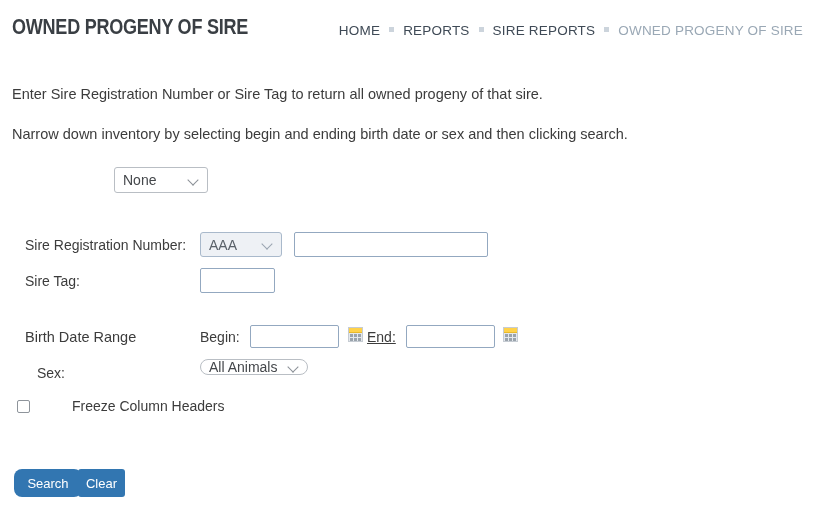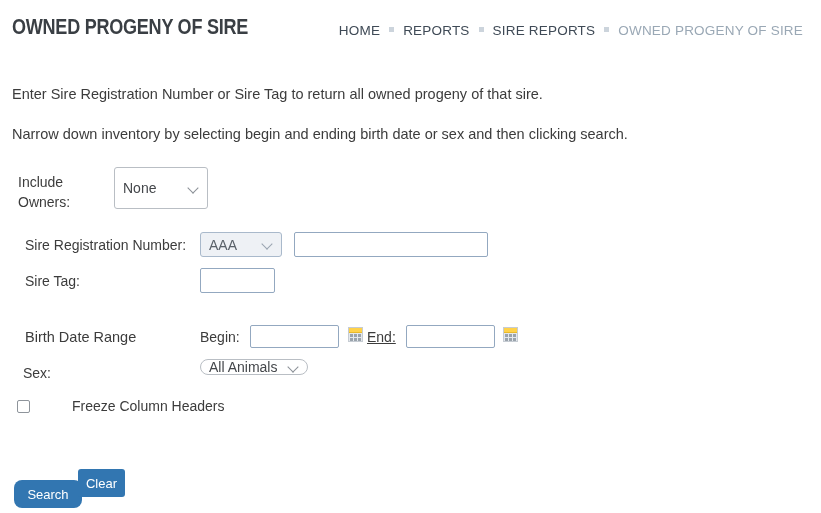--- a/index.html
+++ b/index.html
@@ -133,21 +133,21 @@
     height: 7px;
     border-left: 1.4px solid #8b9097;
     border-bottom: 1.4px solid #8b9097;
     transform: rotate(-45deg);
   }
 
   #sel-include {
     left: 114px;
     top: 167px;
     width: 94px;
-    height: 42px;
+    height: 26px;
     gap: 12px;
   }
   #sel-assoc {
     left: 200px;
     top: 232px;
     width: 82px;
     height: 25px;
     background: #eef1f5;
     border: 1px solid #a9b9cb;
     color: #5a6169;
@@ -198,21 +198,21 @@
     top: 325px;
     width: 89px;
     height: 23px;
   }
 
   .lbl-regnum { left: 25px; top: 237px; }
   .lbl-siretag { left: 25px; top: 273px; }
   .lbl-bdr { left: 25px; top: 329px; font-size: 14.5px; }
   .lbl-begin { left: 200px; top: 329px; }
   .lbl-end { left: 367px; top: 329px; text-decoration: underline; }
-  .lbl-sex { left: 23px; top: 365px; }
+  .lbl-sex { left: 37px; top: 365px; }
 
   
   .cal-icon {
     position: absolute;
     width: 15px;
     height: 15px;
     box-sizing: border-box;
     background: #e4e8ed;
     border: 1px solid #c6ccd3;
     cursor: pointer;
@@ -274,21 +274,21 @@
     font-size: 13px;
     font-family: "Liberation Sans", sans-serif;
     cursor: pointer;
     height: 28px;
     display: flex;
     align-items: center;
     justify-content: center;
   }
   #btn-search {
     left: 14px;
-    top: 480px;
+    top: 469px;
     width: 68px;
     border-radius: 8px;
   }
   #btn-clear {
     left: 78px;
     top: 469px;
     width: 47px;
   }
 </style>
 </head>
@@ -306,21 +306,20 @@
     <span class="crumb-sep"></span>
     <span class="crumb current">OWNED PROGENY OF SIRE</span>
   </nav>
 </div>
 
 <div class="intro line1">Enter Sire Registration Number or Sire Tag to return all owned progeny of that sire.</div>
 <div class="intro line2">Narrow down inventory by selecting begin and ending birth date or sex and then clicking search.</div>
 
 <div class="form-area">
 
-  <div class="fld-label lbl-include">Include Owners:</div>
   <div class="sel" id="sel-include">
     <span class="sel-val">None</span>
     <span class="chev"></span>
   </div>
 
   <div class="fld-label lbl-regnum">Sire Registration Number:</div>
   <div class="sel" id="sel-assoc">
     <span class="sel-val">AAA</span>
     <span class="chev"></span>
   </div>

